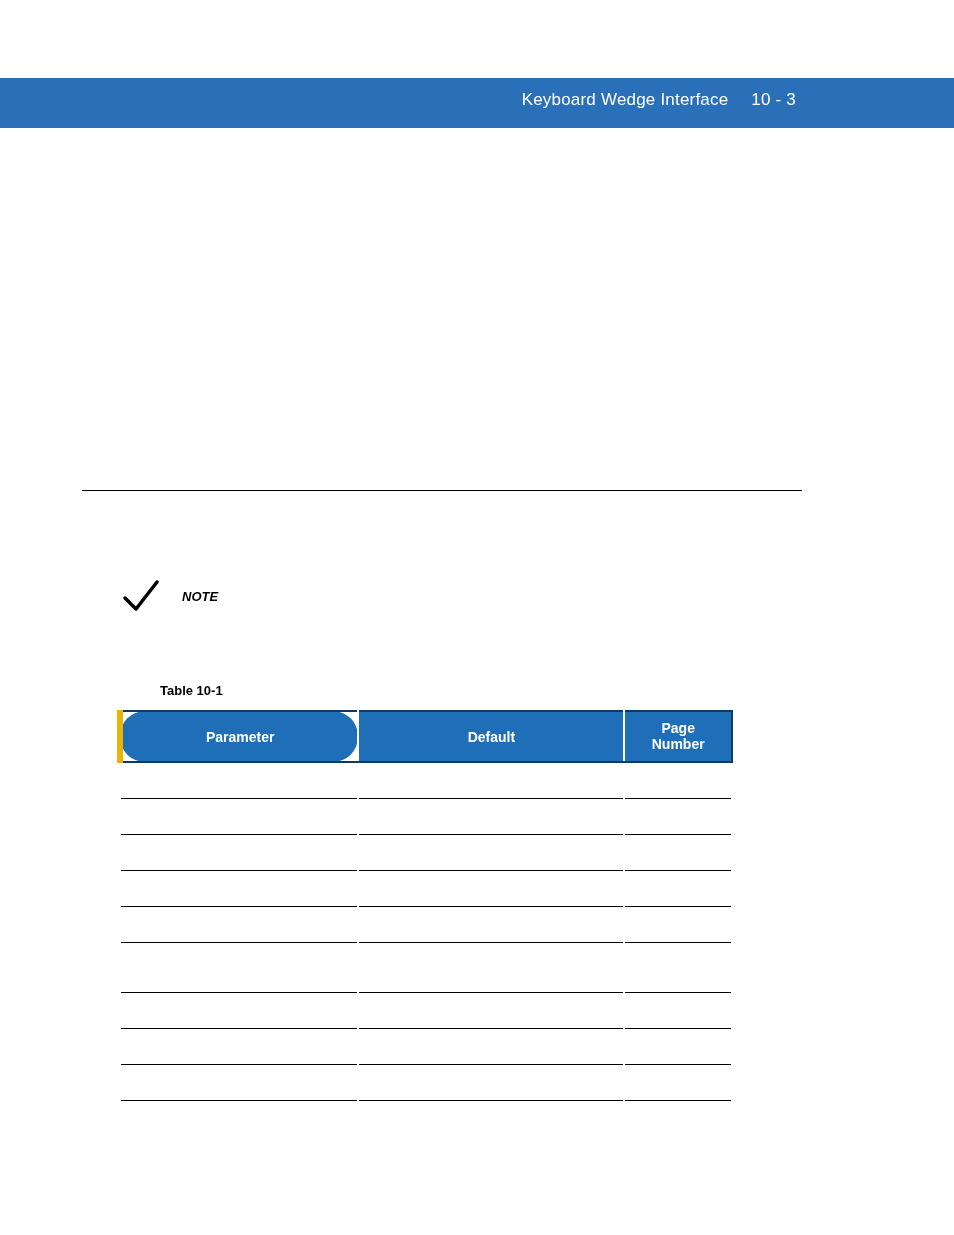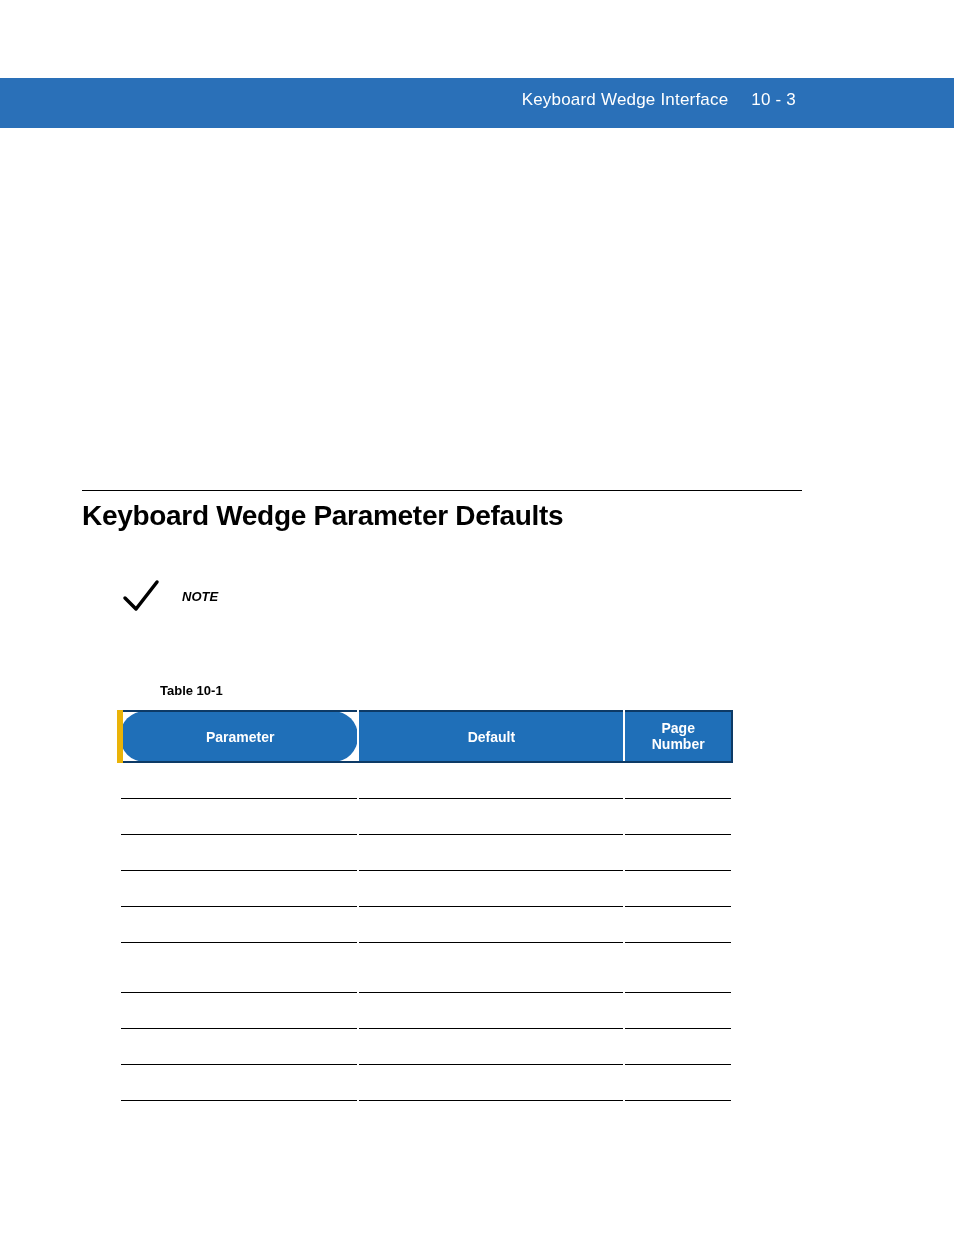--- a/index.html
+++ b/index.html
@@ -32,21 +32,20 @@
 
 <div class="page">
 
   <div class="header-band"></div>
   <div class="header-text-group">
     <span class="title">Keyboard Wedge Interface</span>
     <span class="pg">10 - 3</span>
   </div>
 
   <div class="section-rule"></div>
-  <h2 class="section-heading">Keyboard Wedge Parameter Defaults</h2>
 
   <div class="note-block">
     <span class="check">
       <svg viewBox="0 0 40 40">
           <path d="M5 22 L16 33 L37 6" stroke="#000" stroke-width="3.5" fill="none" stroke-linecap="round" stroke-linejoin="round"></path>
         </svg>
     </span>
     <span class="note-label">NOTE</span>
   </div>
 

